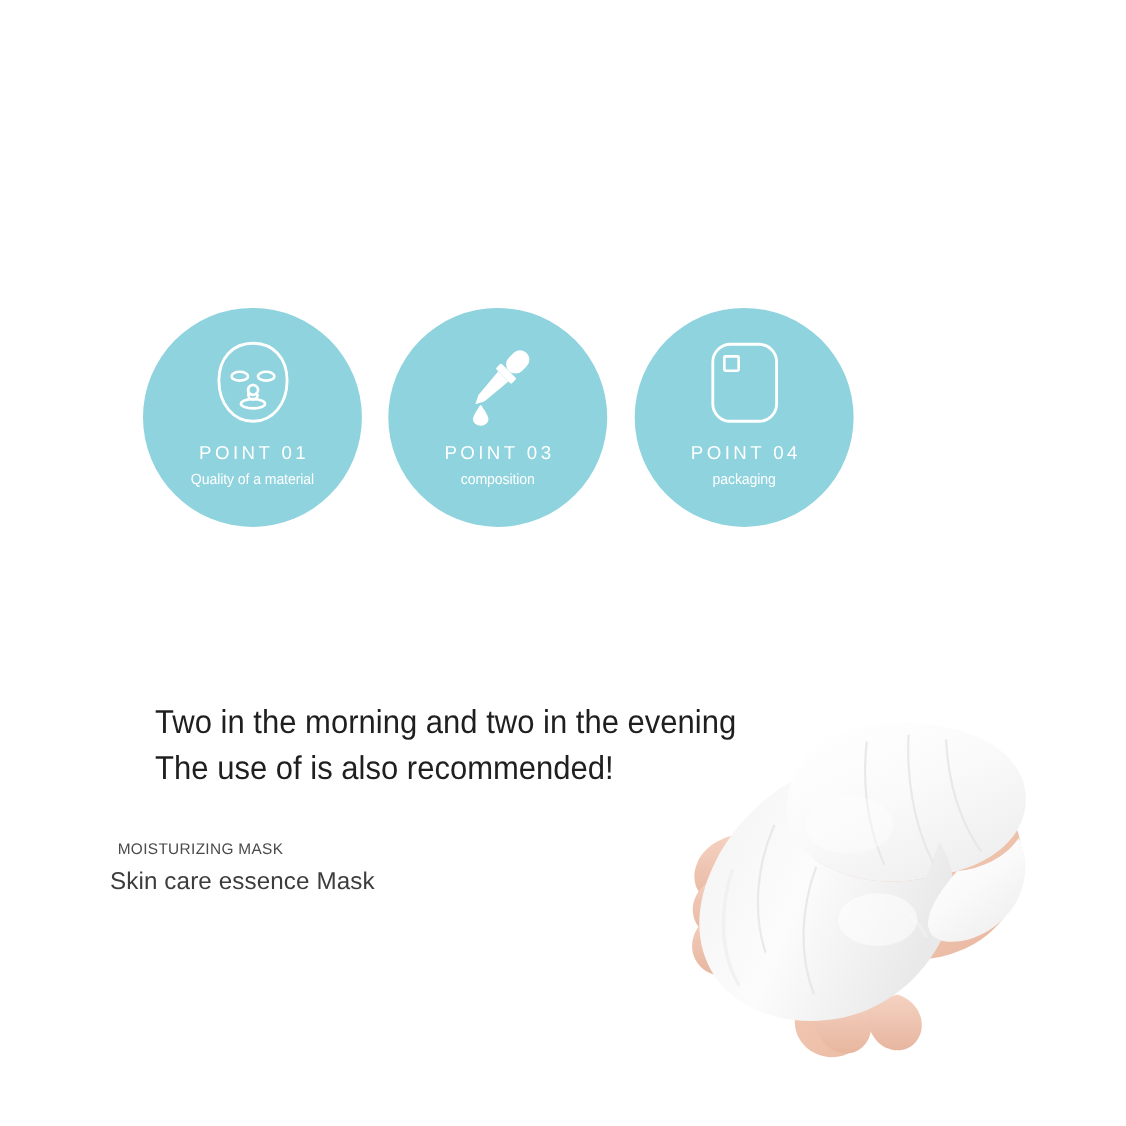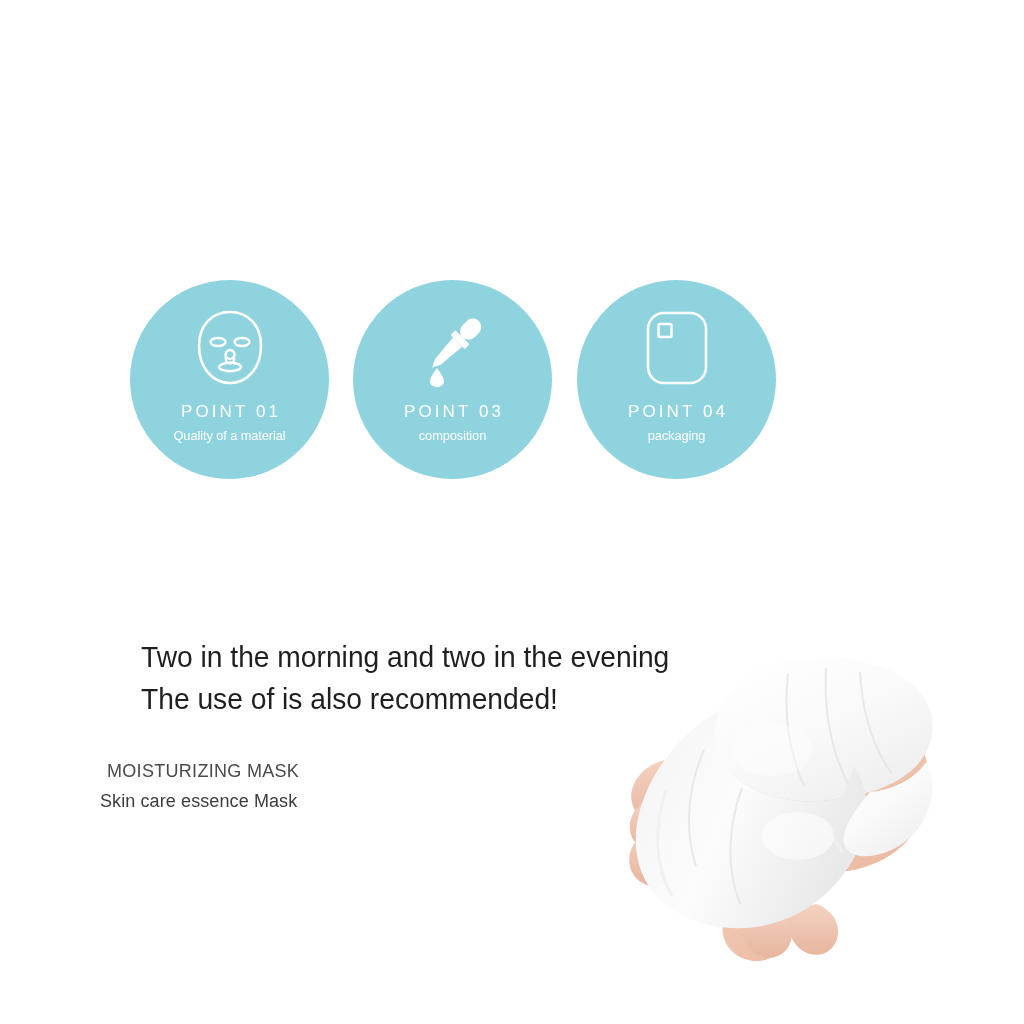--- a/index.html
+++ b/index.html
@@ -144,30 +144,30 @@
     transform-origin: left center;
     white-space: nowrap;
   }
   .product {
     position: absolute;
     left: 100px;
     top: 756px;
     width: 420px;
   }
   .product-name {
-    font-size: 18px;
+    font-size: 14px;
     font-weight: 400;
     color: #4a4a4a;
     letter-spacing: 0.3px;
     line-height: 30px;
     padding-left: 7px;
     white-space: nowrap;
   }
   .product-sub {
-    font-size: 18px;
+    font-size: 22px;
     font-weight: 400;
     color: #3d3d3d;
     letter-spacing: 0.1px;
     line-height: 30px;
     white-space: nowrap;
   }
 
   
   .photo {
     position: absolute;

